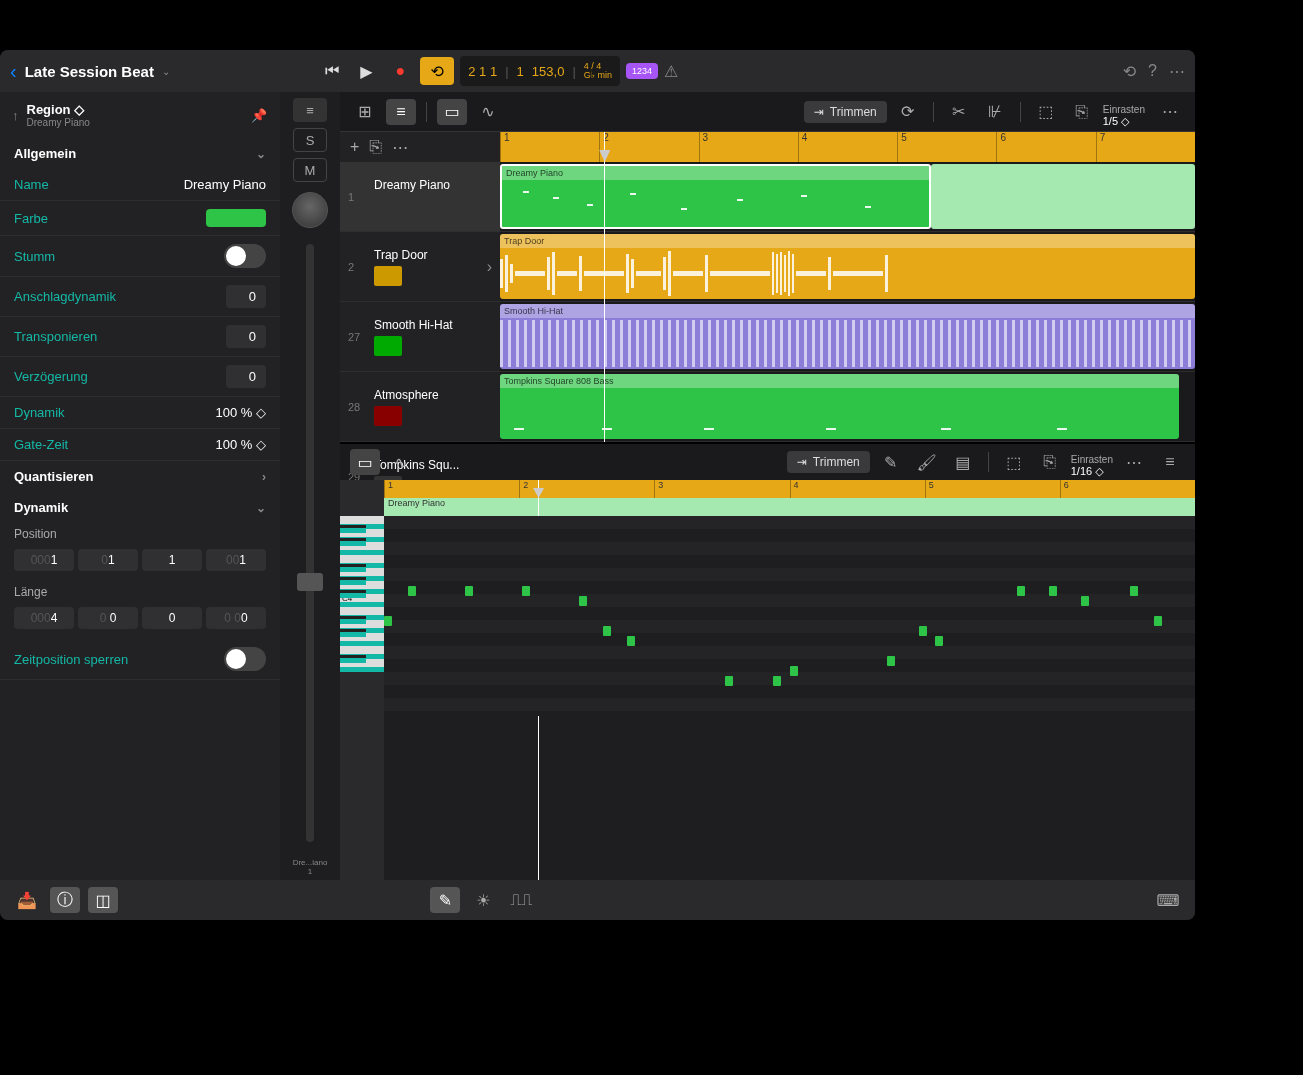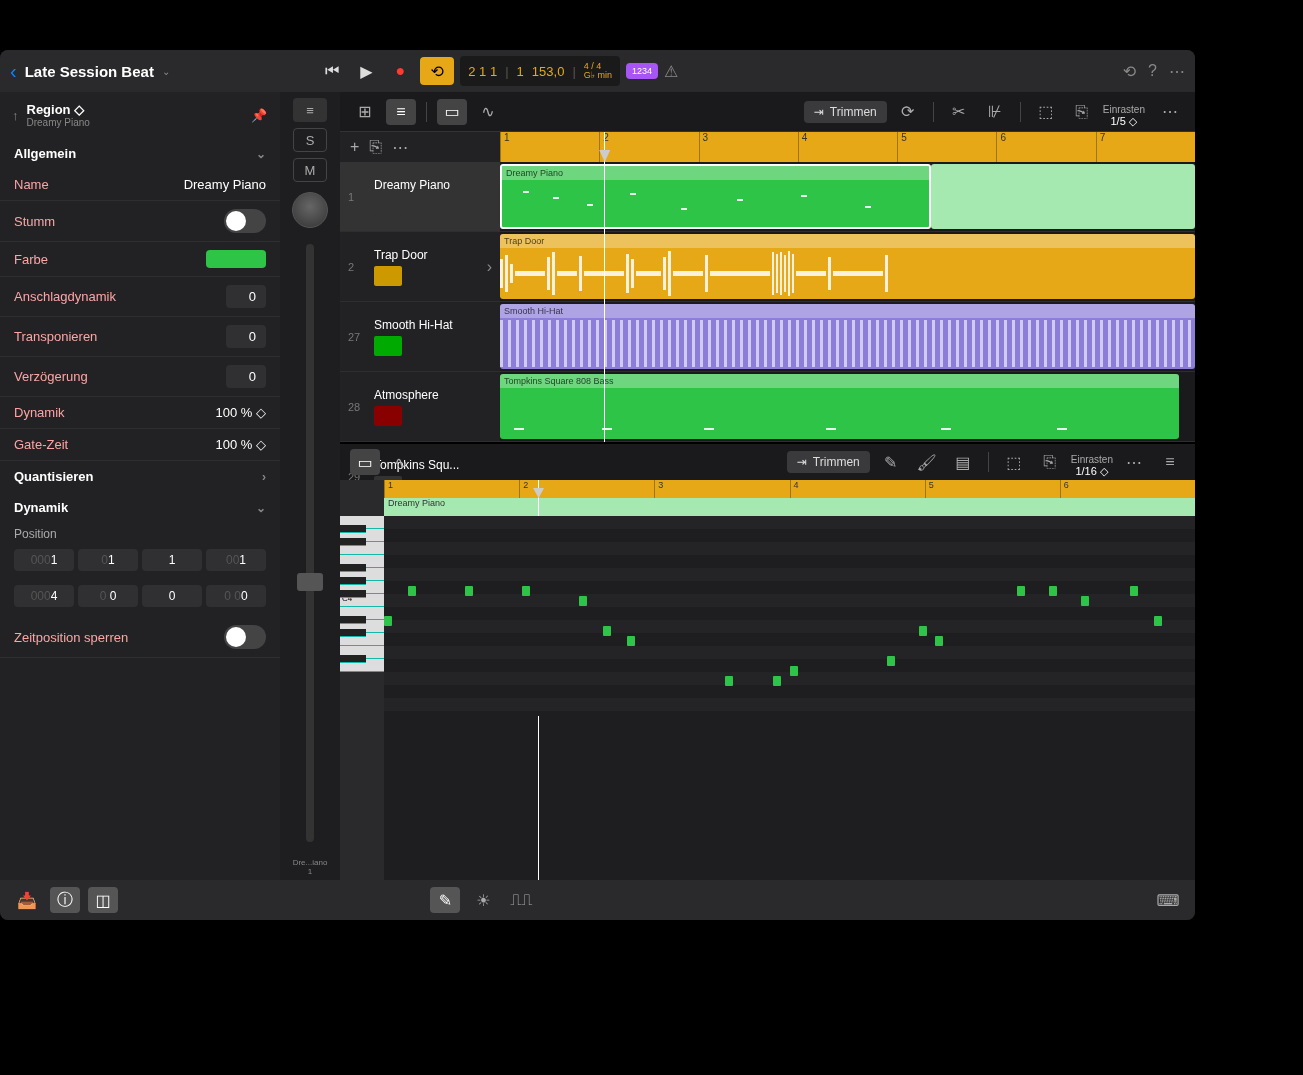--- a/index.html
+++ b/index.html
@@ -24,21 +24,21 @@
 .inspector{width:280px;background:#222224;display:flex;flex-direction:column;font-size:13px;overflow-y:auto;}
 .insp-head{display:flex;align-items:center;padding:10px 12px;gap:8px;}
 .insp-head .arrow{color:#888;}
 .insp-head .col{flex:1;}
 .insp-head .rtitle{color:#fff;font-weight:600;font-size:13px;}
 .insp-head .rsub{color:#888;font-size:10px;}
 .pin{color:#888;cursor:pointer;}
 .section{padding:8px 14px;color:#fff;font-weight:600;display:flex;justify-content:space-between;align-items:center;}
 .section .caret{color:#888;font-size:12px;}
 .row{display:flex;justify-content:space-between;align-items:center;padding:8px 14px;border-bottom:1px solid #2e2e30;}
-.row .lbl{color:#fca5a5;}
+.row .lbl{color:#14b8a6;}
 .row .val{color:#fff;}
 .colorswatch{width:60px;height:18px;background:#2ec448;border-radius:4px;}
 .toggle{width:42px;height:24px;background:#444;border-radius:12px;position:relative;cursor:pointer;}
 .toggle.on{background:#0a84ff;}
 .toggle .knob{width:20px;height:20px;background:#fff;border-radius:50%;position:absolute;top:2px;left:2px;}
 .toggle.on .knob{left:20px;}
 .numfield{background:#303032;border-radius:4px;padding:4px 10px;color:#fff;min-width:40px;text-align:right;}
 .posrow{display:flex;gap:4px;padding:4px 14px 10px;}
 .posrow .numfield{flex:1;text-align:center;font-size:12px;}
 .posrow .numfield .dim{color:#555;}
@@ -51,21 +51,21 @@
 .fader-track{flex:1;width:8px;background:#333;border-radius:4px;margin:10px 0;position:relative;}
 .fader-handle{position:absolute;width:26px;height:18px;background:#555;border-radius:3px;left:-9px;top:55%;}
 .strip-label{font-size:8px;color:#888;text-align:center;padding-bottom:4px;}
 .main{flex:1;display:flex;flex-direction:column;background:#1a1a1c;}
 .tracks-toolbar{height:40px;display:flex;align-items:center;padding:0 10px;gap:6px;border-bottom:1px solid #333;}
 .tb-btn{width:30px;height:26px;border-radius:4px;display:flex;align-items:center;justify-content:center;cursor:pointer;color:#aaa;}
 .tb-btn.active{background:#444;color:#fff;}
 .tb-sep{width:1px;height:20px;background:#444;margin:0 4px;}
 .tb-trim{background:#3a3a3c;border-radius:4px;padding:4px 10px;display:flex;align-items:center;gap:6px;color:#ddd;font-size:12px;cursor:pointer;}
 .tb-right{margin-left:auto;display:flex;align-items:center;gap:10px;}
-.snap{text-align:center;font-size:10px;color:#aaa;margin-top:8px;}
+.snap{text-align:left;font-size:10px;color:#aaa;margin-top:8px;}
 .snap .sv{color:#fff;font-size:11px;}
 .tracks-area{display:flex;height:310px;}
 .track-headers{width:160px;background:#222224;}
 .th-top{height:30px;display:flex;align-items:center;gap:10px;padding:0 10px;color:#aaa;}
 .th-top span{cursor:pointer;}
 .track-h{height:70px;display:flex;align-items:center;padding:0 8px;gap:8px;border-bottom:1px solid #2e2e30;}
 .track-h.sel{background:#333;}
 .track-h .num{color:#777;font-size:11px;width:18px;}
 .track-h .tinfo{flex:1;}
 .track-h .tname{color:#fff;font-size:12px;}
@@ -84,21 +84,21 @@
 .r-purple{background:#8b7dd8;}
 .r-blue{background:#4a9fd8;}
 .midi-notes{position:absolute;top:16px;bottom:2px;left:0;right:0;}
 .mn{position:absolute;height:2px;background:rgba(255,255,255,0.9);}
 .wave{position:absolute;top:16px;bottom:2px;left:0;right:0;display:flex;align-items:center;}
 .wave span{display:inline-block;background:rgba(255,255,255,0.85);margin-right:2px;}
 .editor{flex:1;display:flex;flex-direction:column;border-top:2px solid #000;}
 .ed-toolbar{height:36px;display:flex;align-items:center;padding:0 10px;gap:6px;}
 .ed-body{flex:1;display:flex;}
 .piano{width:44px;background:#2a2a2c;position:relative;}
-.pkey{height:13px;background:#ddd;border-bottom:1px solid #14b8a6;}
+.pkey{height:13px;background:#ddd;border-bottom:5px solid #14b8a6;}
 .pkey.black{background:#222;height:8px;margin-top:-4px;margin-bottom:-4px;width:60%;position:relative;z-index:1;}
 .c4{font-size:8px;color:#000;padding-left:2px;}
 .ed-grid{flex:1;position:relative;background:#1e1e20;}
 .ed-ruler{height:18px;background:#e6a817;display:flex;}
 .ed-ruler .bar{flex:1;border-left:1px solid rgba(0,0,0,0.3);font-size:9px;color:#333;padding-left:3px;}
 .ed-region-strip{height:18px;background:#a5e8b0;font-size:9px;color:#333;padding-left:4px;}
 .ed-notes{position:relative;height:200px;background:repeating-linear-gradient(to bottom,#242426 0,#242426 13px,#1e1e20 13px,#1e1e20 26px);}
 .ed-note{position:absolute;width:8px;height:10px;background:#2ec448;border-radius:1px;}
 .ed-playhead{position:absolute;top:0;bottom:0;width:1px;background:#fff;left:19%;}
 .ed-playhead::before{content:'';position:absolute;top:8px;left:-5px;width:11px;height:10px;background:#ccc;clip-path:polygon(0 0,100% 0,50% 100%);}
@@ -159,28 +159,28 @@
 
       <div class="section">
         <span>Allgemein</span>
           <span class="caret">⌄</span>
       </div>
       <div class="row">
           <span class="lbl">Name</span>
           <span class="val">Dreamy Piano</span>
         </div>
       <div class="row">
+          <span class="lbl">Farbe</span>
+          <span class="colorswatch"></span>
+        </div>
+      <div class="row">
           <span class="lbl">Stumm</span>
           <div class="toggle">
             <div class="knob"></div>
           </div>
-        </div>
-      <div class="row">
-          <span class="lbl">Farbe</span>
-          <span class="colorswatch"></span>
         </div>
       <div class="row">
           <span class="lbl">Anschlagdynamik</span>
           <span class="numfield">0</span>
         </div>
       <div class="row">
           <span class="lbl">Transponieren</span>
           <span class="numfield">0</span>
         </div>
       <div class="row">
@@ -205,20 +205,21 @@
         <span>Dynamik</span>
           <span class="caret">⌄</span>
       </div>
       <div style="padding:4px 14px;color:#aaa;font-size:12px">Position</div>
       <div class="posrow">
         <div class="numfield"><span class="dim">000</span>1</div>
         <div class="numfield"><span class="dim">0</span>1</div>
         <div class="numfield">1</div>
         <div class="numfield"><span class="dim">00</span>1</div>
       </div>
+      <div style="padding:4px 14px;color:#aaa;font-size:12px">Länge</div>
       <div class="posrow">
         <div class="numfield"><span class="dim">000</span>4</div>
         <div class="numfield"><span class="dim">0 </span>0</div>
         <div class="numfield">0</div>
         <div class="numfield"><span class="dim">0 0</span>0</div>
       </div>
       <div class="row">
           <span class="lbl">Zeitposition sperren</span>
           <div class="toggle">
             <div class="knob"></div>

